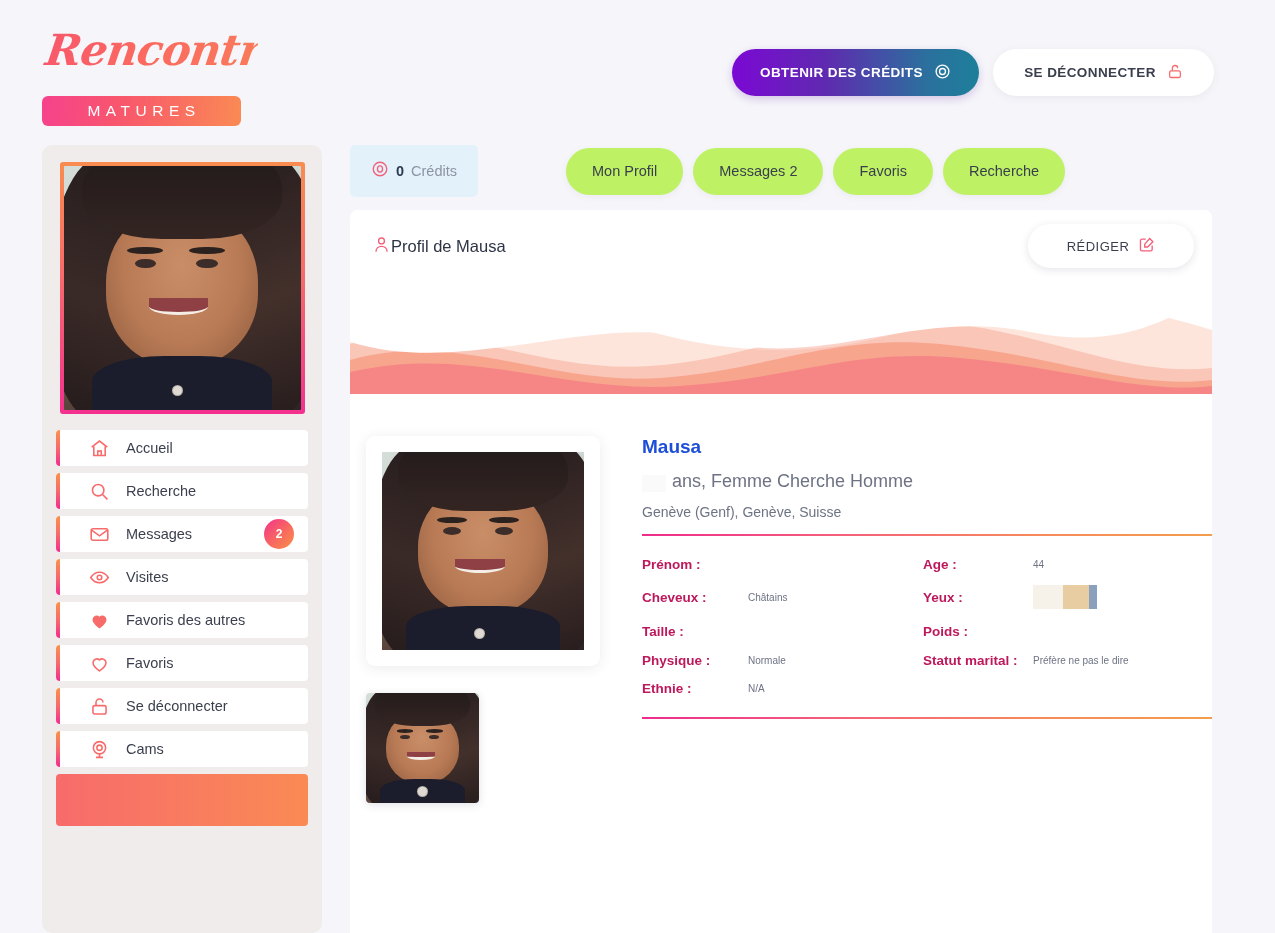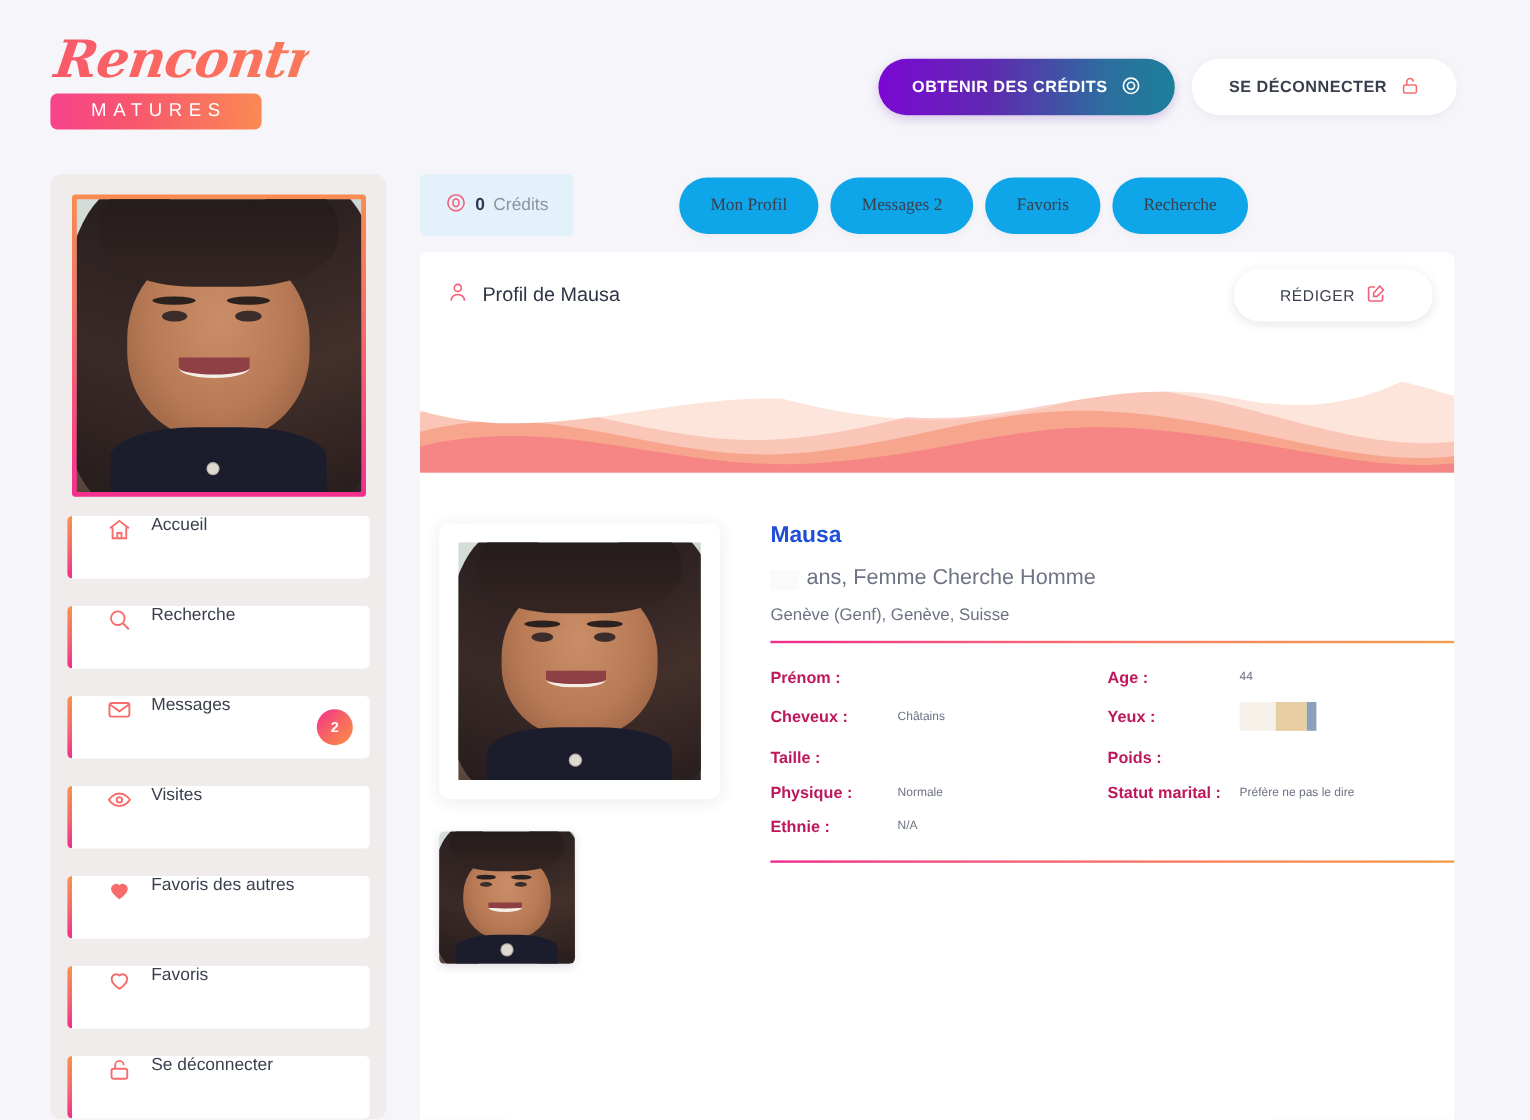--- a/index.html
+++ b/index.html
@@ -26,22 +26,22 @@
     letter-spacing: -1px;
     background: linear-gradient(100deg, #f8576c 0%, #fb6a5f 50%, #f97a5a 100%);
     -webkit-background-clip: text;
     background-clip: text;
     color: transparent;
     line-height: 52px;
     transform: skewX(-8deg);
     padding-left: 4px;
   }
   .logo-banner {
-    margin-top: 2px;
-    width: 176px; height: 30px;
+    margin-top: 20px;
+    width: 199px; height: 30px;
     border-radius: 6px;
     background: linear-gradient(95deg, #f6428c 0%, #f8576c 40%, #fa8a54 100%);
     color: #fff;
     font-size: 15.5px;
     letter-spacing: 5.5px;
     text-align: center;
     line-height: 30px;
     font-weight: 500;
     text-indent: 5px;
   }
@@ -136,25 +136,25 @@
   }
   .ph-neck {
     position: absolute; left: 46%; bottom: 6%; width: 9px; height: 9px;
     border-radius: 50%; background: #ded9d2;
     box-shadow: 0 0 0 1px #b9b2a8;
   }
 
   .nav { margin-top: 16px; }
   .nav-item {
     position: relative;
-    height: 52px;
+    height: 36px;
     background: #fff;
     border-radius: 4px;
-    margin-bottom: 23px;
-    display: flex; align-items: flex-start;
+    margin-bottom: 7px;
+    display: flex; align-items: center;
     padding-left: 32px;
     cursor: pointer;
     overflow: hidden;
   }
   .nav-item::before {
     content: "";
     position: absolute; left: 0; top: 0; width: 4px; height: 100%;
     background: linear-gradient(180deg, #f9924a 0%, #f76a6b 50%, #f32b8f 100%);
   }
   .nav-icon {
@@ -188,22 +188,22 @@
     background: #e3f1fb;
     border-radius: 5px;
     display: flex; align-items: center; justify-content: center; gap: 7px;
     cursor: pointer;
   }
   .credits-num { font-size: 14.5px; font-weight: bold; color: #2e3a52; }
   .credits-word { font-size: 14.5px; color: #8d93a1; }
   .tabs { display: flex; gap: 10px; margin-left: 88px; }
   .tab {
     height: 47px; padding: 0 26px;
-    background: #0ea5e9; border: none; border-radius: 24px;
-    font-family: Liberation Serif, serif;
+    background: #bef264; border: none; border-radius: 24px;
+    font-family: Liberation Sans, sans-serif;
     font-size: 14.5px; color: #3a3f4d; cursor: pointer;
     box-shadow: 0 2px 7px rgba(40,40,80,0.06);
     display: flex; align-items: center; justify-content: center;
     white-space: nowrap;
   }
 
   .panel {
     margin-top: 13px;
     background: #fff;
     border-radius: 7px;
@@ -211,21 +211,20 @@
     position: relative;
     overflow: hidden;
   }
   .panel-head {
     height: 72px;
     display: flex; align-items: center;
     padding: 0 18px 0 22px;
   }
   .panel-title {
     font-size: 16.5px; color: #2e3446; font-weight: 500;
-    margin-left: 11px;
   }
   .btn-rediger {
     margin-left: auto;
     width: 166px; height: 44px;
     border: none; border-radius: 22px; background: #fff;
     box-shadow: 0 2px 9px rgba(40,40,80,0.12);
     font-family: "Liberation Sans", sans-serif;
     font-size: 13px; font-weight: 500; letter-spacing: 0.5px; color: #3a3f4d;
     cursor: pointer;
     display: flex; align-items: center; justify-content: center; gap: 9px;

